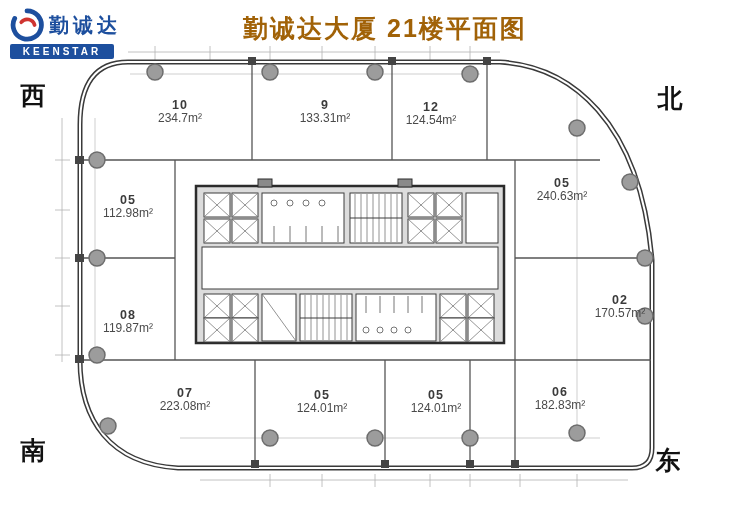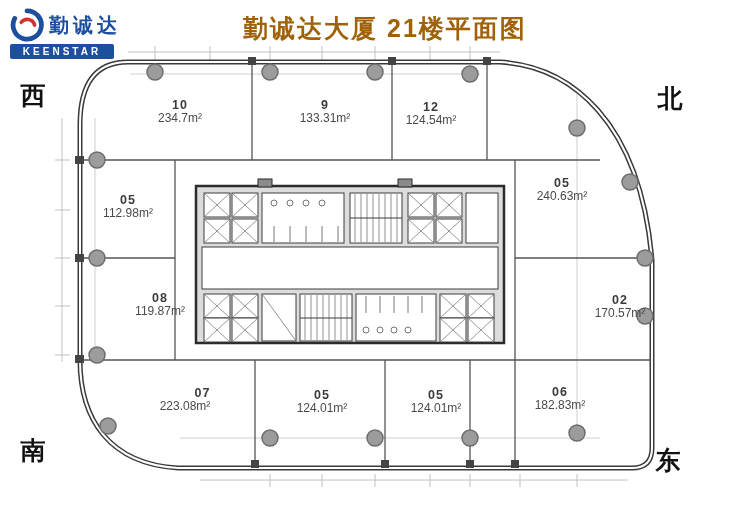--- a/index.html
+++ b/index.html
@@ -35,22 +35,22 @@
   .unit-no{font-size:12.5px;font-weight:700;letter-spacing:1px;}
   .unit-area{font-size:12px;color:#4a4a4a;}
   .u-10{left:180px;top:112px;}
   .u-11{left:325px;top:112px;}
   .u-12{left:431px;top:114px;}
   .u-01{left:562px;top:190px;}
   .u-02{left:620px;top:307px;}
   .u-03{left:560px;top:399px;}
   .u-05{left:424px;top:402px;margin-left:12px;}
   .u-06{left:322px;top:402px;}
-  .u-07{left:185px;top:400px;text-align:right;}
-  .u-08{left:128px;top:305px;margin-left:32px;}
+  .u-07{left:185px;top:400px;}
+  .u-08{left:128px;top:322px;}
   .u-09{left:128px;top:207px;}
 </style>
 </head>
 <body>
 
 <div class="stage">
 
   <svg class="plan-svg" width="740" height="516" viewBox="0 0 740 516">
     <defs>
       <g id="lift">

